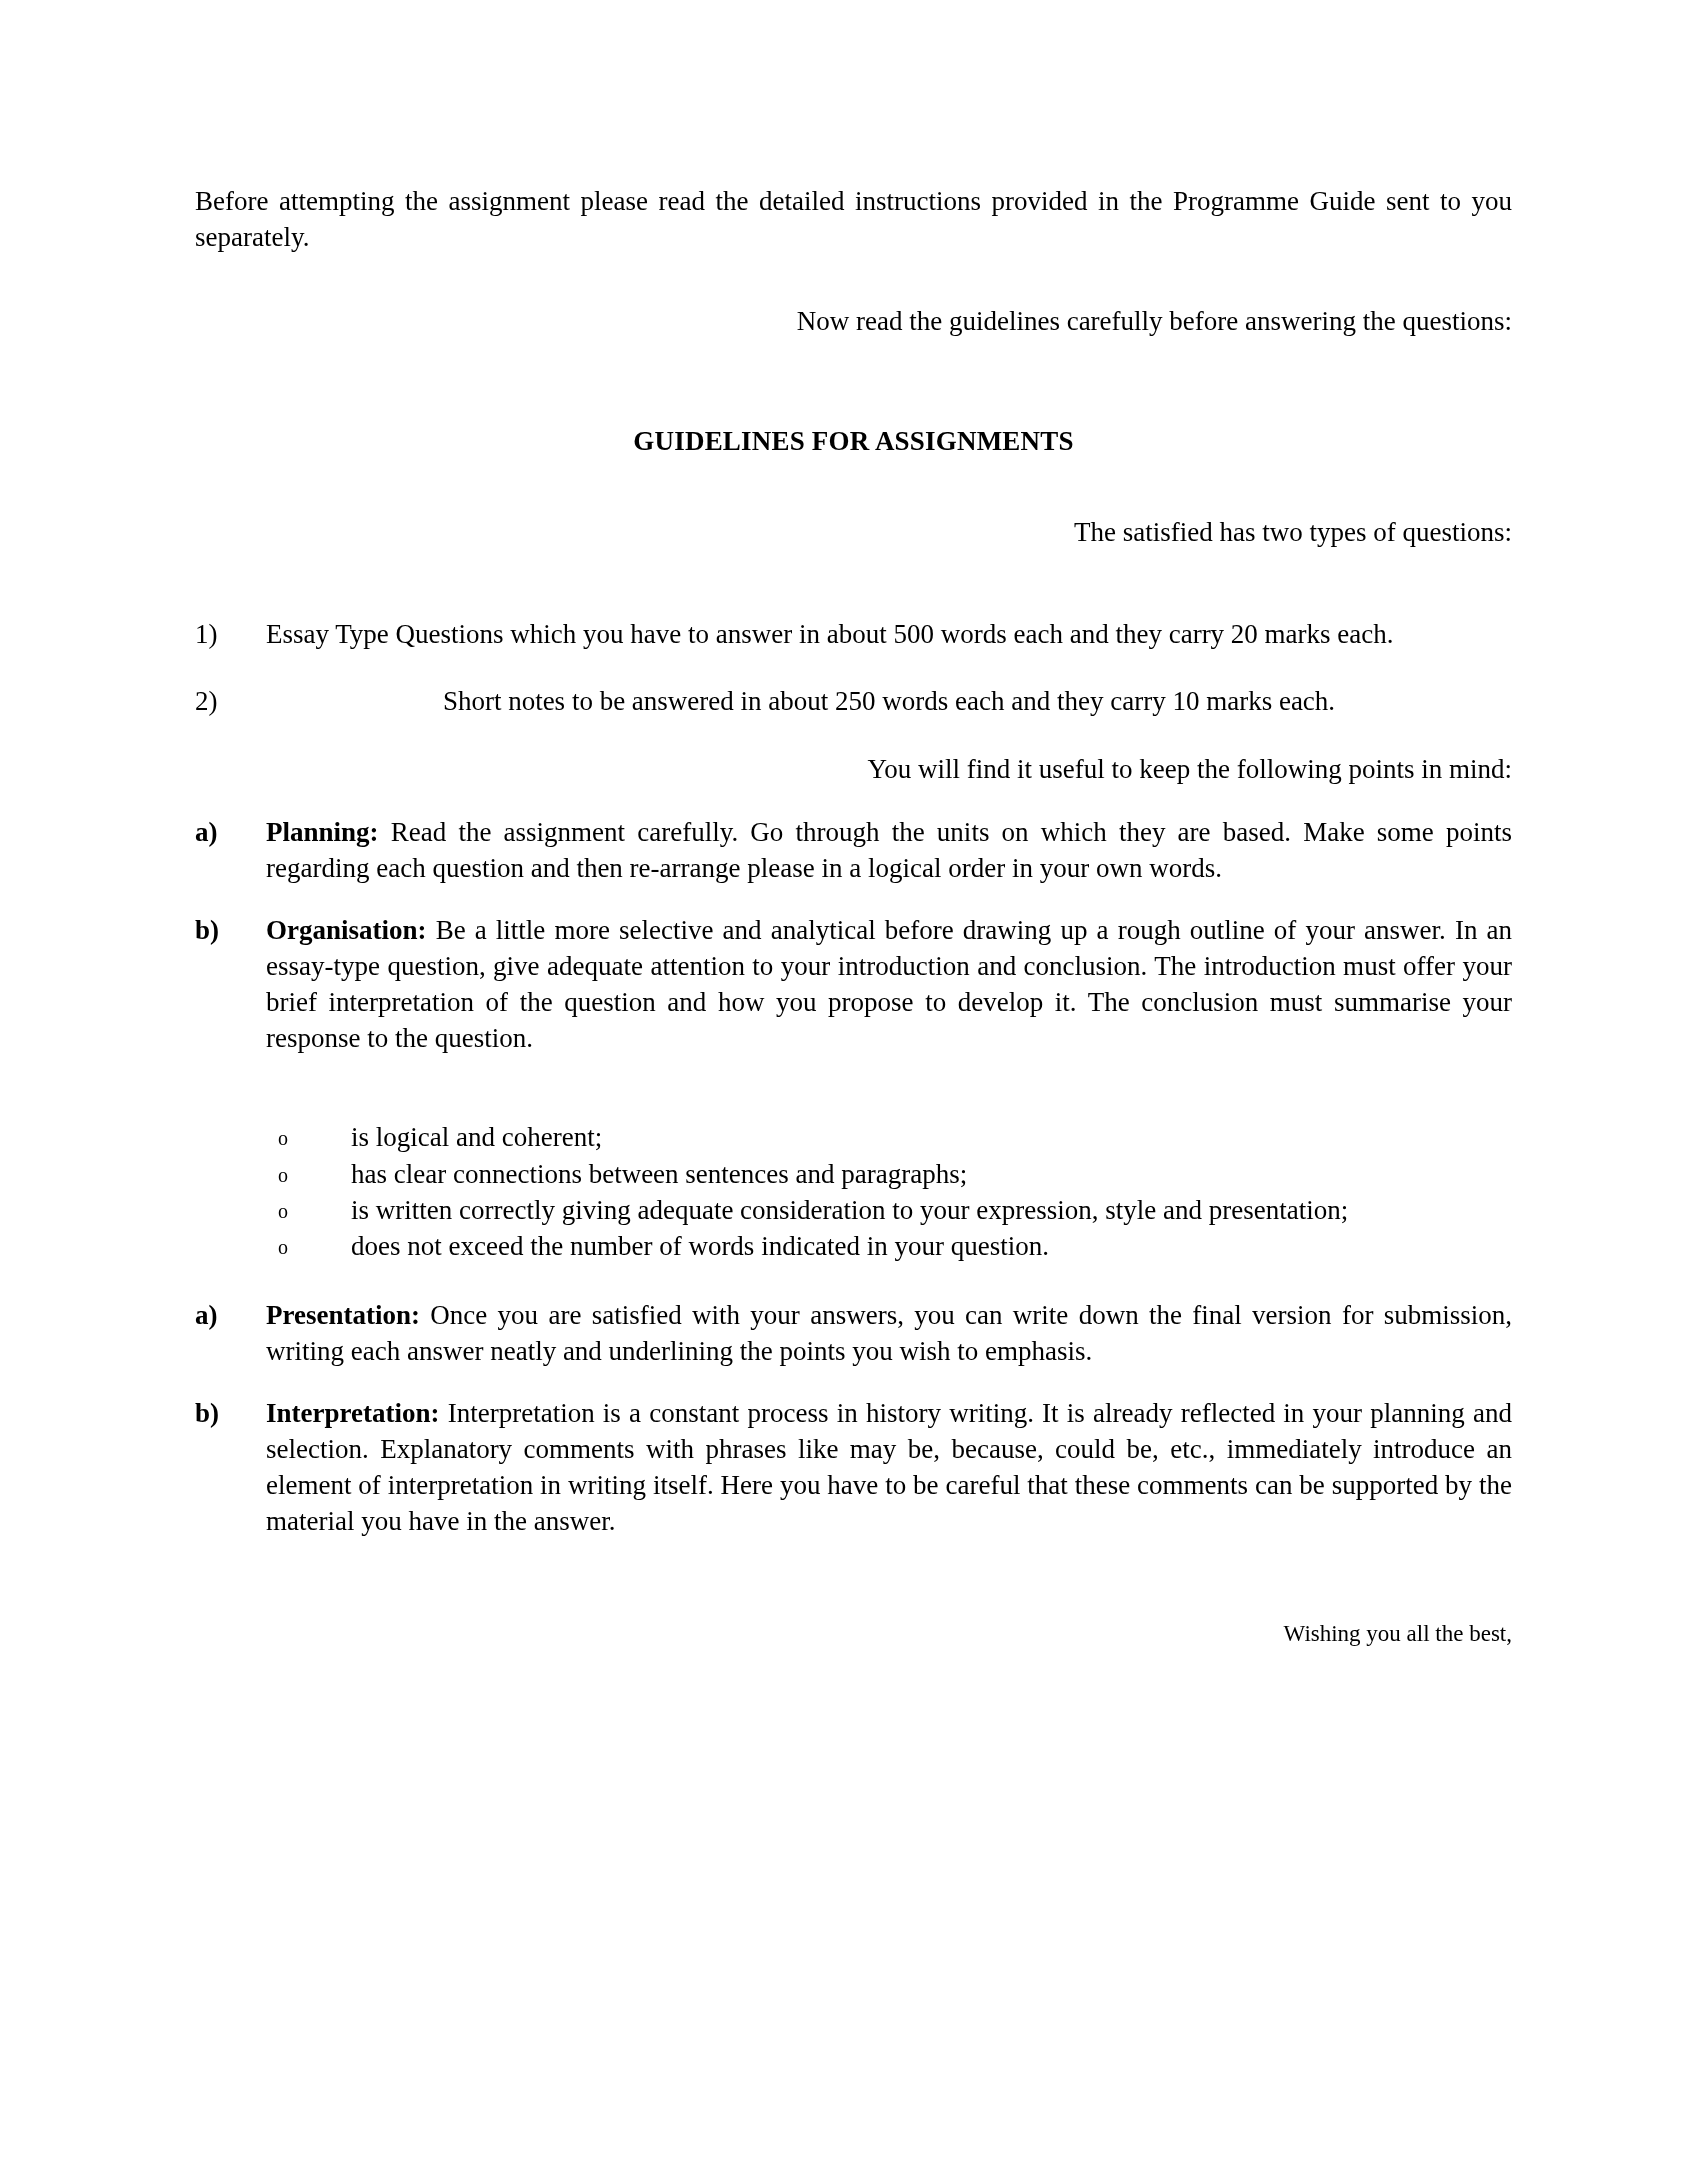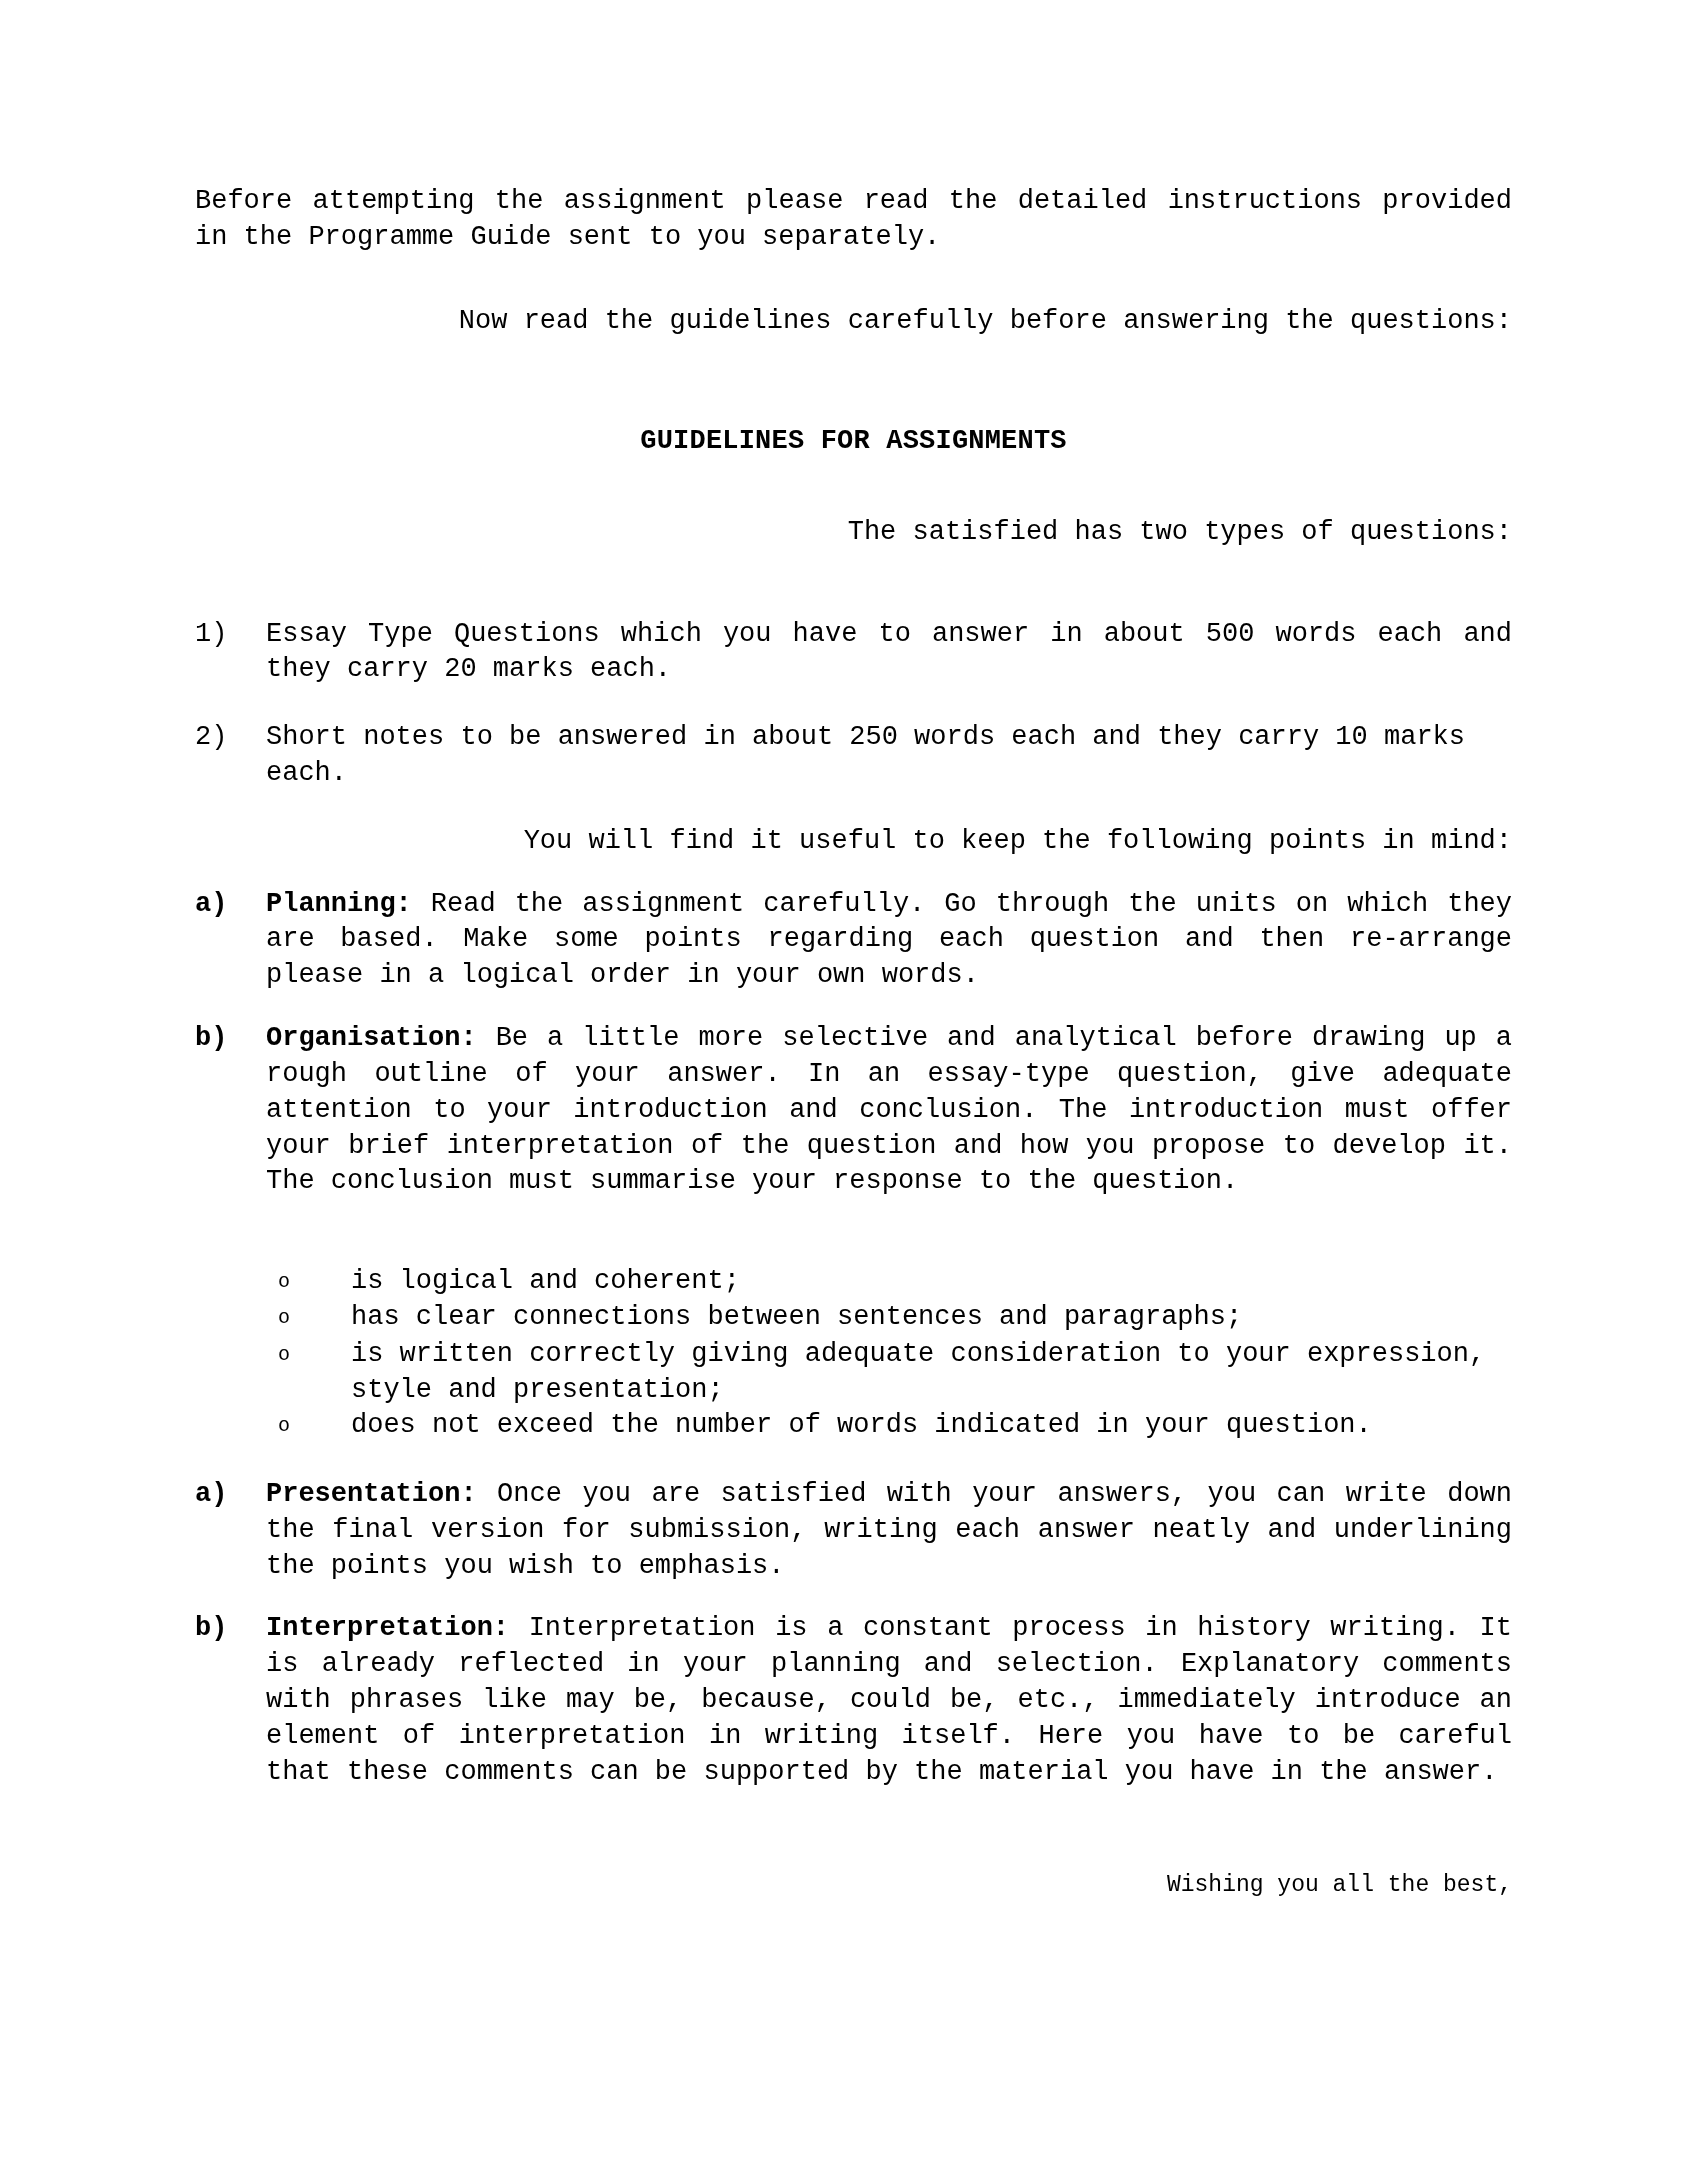--- a/index.html
+++ b/index.html
@@ -12,21 +12,20 @@
     font-family: "Liberation Serif", "DejaVu Serif", serif;
     color: #000000;
   }
   .page {
     position: relative;
     width: 1687px;
     height: 2183px;
     background: #ffffff;
     box-sizing: border-box;
     overflow: hidden;
-    font-family: Liberation Mono, monospace;
   }
   .content {
     position: absolute;
     left: 195px;
     top: 184px;
     width: 1317px;
   }
 
   
   .para {
@@ -70,21 +69,21 @@
     width: 71px;
     text-align: left;
     white-space: nowrap;
   }
   .marker.bold { font-weight: bold; }
   .listbody {
     flex: 1 1 auto;
     text-align: justify;
     text-justify: inter-word;
   }
-  .listbody.left { text-align: left; }
+  .listbody.left { text-align: center; }
   .lead { font-weight: bold; }
 
   
   .bulletrow {
     display: flex;
     align-items: flex-start;
     font-size: 27px;
     line-height: 1.33;
     margin-left: 83px;
   }

